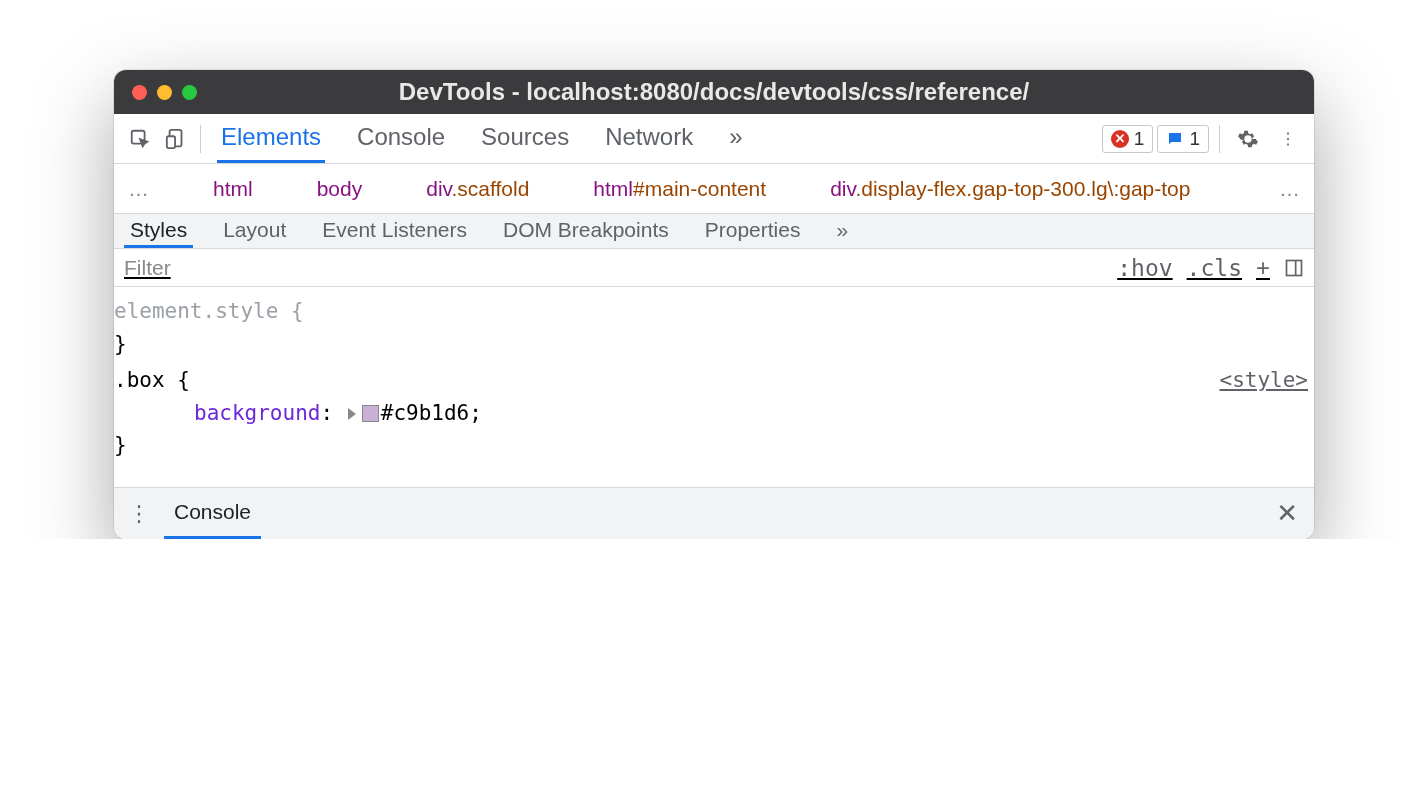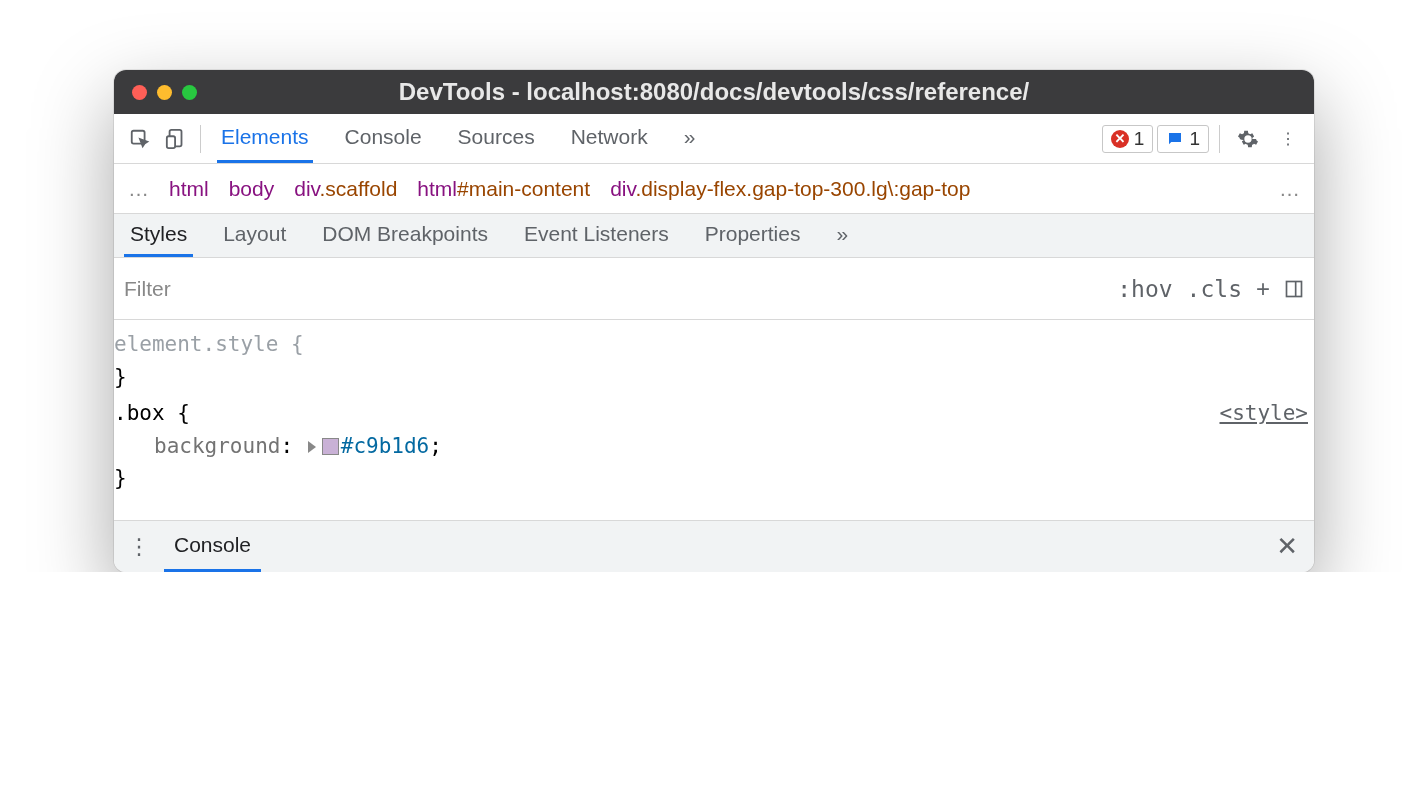--- a/index.html
+++ b/index.html
@@ -69,21 +69,21 @@
   .tb-tabs {
     display: flex;
     align-items: stretch;
     gap: 28px;
     margin-left: 10px;
     height: 100%;
   }
   .tb-tab {
     display: flex;
     align-items: center;
-    font-size: 21px;
+    font-size: 24px;
     color: #5f6368;
     border-bottom: 3px solid transparent;
     cursor: pointer;
     padding: 0 4px;
   }
   .tb-tab.active {
     color: #1a73e8;
     border-bottom-color: #1a73e8;
   }
   .tb-right { margin-left: auto; display: flex; align-items: center; gap: 4px; }
@@ -117,27 +117,27 @@
     background: #fff;
     display: flex;
     align-items: center;
     padding: 0 14px;
     font-size: 21px;
     gap: 20px;
     overflow: hidden;
     white-space: nowrap;
   }
   .bc-ell { color: #888; }
-  .bc-tag { color: #881280; cursor: pointer; }
+  .bc-tag { color: #881280; cursor: pointer; margin-left: 44px; }
   .bc-tag .cls { color: #994500; }
   .bc-tag .id  { color: #994500; }
   .bc-ell-end { color: #888; margin-left: auto; padding-left:10px;}
 
   .subtabs {
-    height: 44px;
+    height: 35px;
     background: #f1f3f4;
     border-bottom: 1px solid #d8d8d8;
     display: flex;
     align-items: stretch;
     gap: 24px;
     padding: 0 10px;
   }
   .subtab {
     display: flex;
     align-items: center;
@@ -146,25 +146,26 @@
     border-bottom: 3px solid transparent;
     cursor: pointer;
     padding: 0 6px;
   }
   .subtab.active {
     color: #202124;
     border-bottom-color: #1a73e8;
   }
 
   .filterbar {
-    height: 62px;
+    height: 38px;
     border-bottom: 1px solid #d8d8d8;
     display: flex;
     padding: 0 10px;
     font-size: 21px;
+    text-decoration: underline;
   }
   .filter-input {
     flex: 1;
     border: none;
     outline: none;
     font-size: 21px;
     color: #333;
     background: transparent;
   }
   .filter-input::placeholder { color: #888; }
@@ -190,22 +191,22 @@
   .selector-dim { color: #9aa0a6; }
   .rule-head { display: flex; gap: 41px; }
   .rule-source {
     margin-left: auto;
     text-decoration: underline;
     color: #5f6368;
     cursor: pointer;
     padding-right: 6px;
   }
   .prop-line { padding-left: 40px; }
-  .prop-name { color: #737373; }
-  .prop-val  { color: #0369a1; }
+  .prop-name { color: #6d28d9; margin-left: 40px; }
+  .prop-val  { color: #000000; }
   .tri {
     display: inline-block;
     width: 0; height: 0;
     border-top: 6px solid transparent;
     border-bottom: 6px solid transparent;
     border-left: 8px solid #888;
     margin: 0 6px 0 2px;
     vertical-align: middle;
   }
   .swatch {
@@ -322,22 +323,22 @@
     </span>
     <span class="bc-tag">
       <span>div</span><span class="cls">.display-flex.gap-top-300.lg\:gap-top</span>
     </span>
     <span class="bc-ell-end">…</span>
   </div>
 
   <div class="subtabs">
     <div class="subtab active">Styles</div>
     <div class="subtab">Layout</div>
+    <div class="subtab">Event Listeners</div>
     <div class="subtab">DOM Breakpoints</div>
-    <div class="subtab">Event Listeners</div>
     <div class="subtab">Properties</div>
     <div class="subtab">»</div>
   </div>
 
   <div class="filterbar">
     <input class="filter-input" placeholder="Filter" style="">
     <span class="fbtn">:hov</span>
     <span class="fbtn">.cls</span>
     <span class="fbtn" style="font-size:24px;font-family:inherit">+</span>
     <span class="fbtn">

